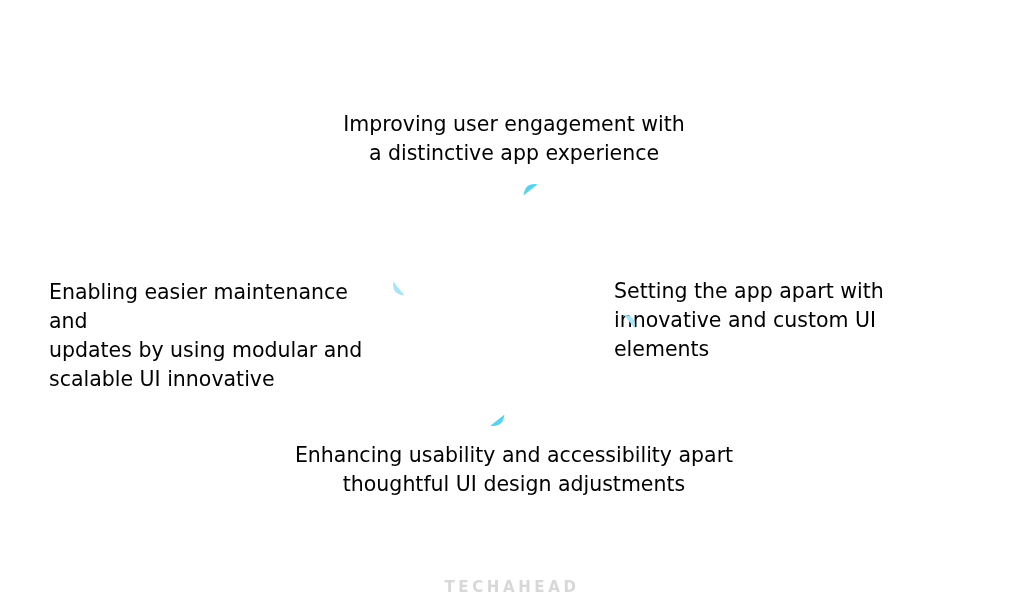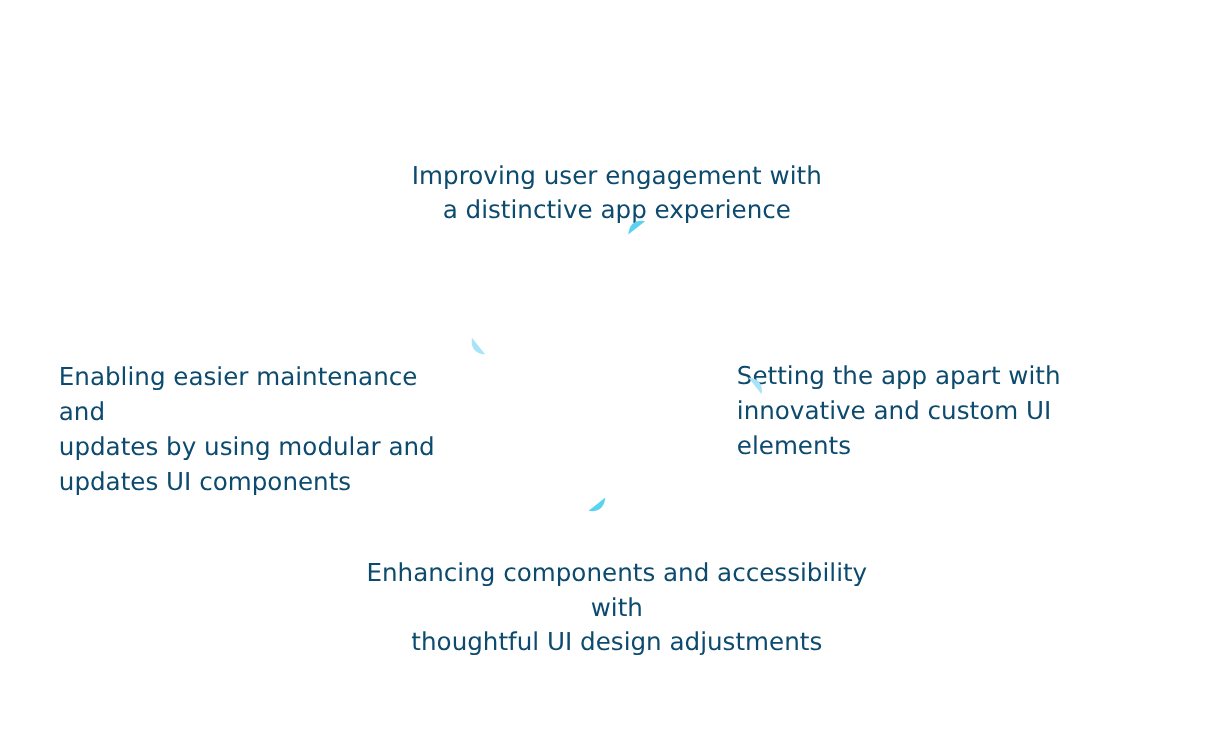--- a/index.html
+++ b/index.html
@@ -46,26 +46,25 @@
     fill: #ffffff;
     letter-spacing: 0.6px;
     dominant-baseline: middle;
     text-anchor: middle;
     opacity: 0.96;
   }
 
   
   .callout {
     position: absolute;
-    color: #0c4a6e;
+    color: #000000;
     font-size: 20.5px;
     line-height: 29px;
     font-weight: 400;
     white-space: pre-line;
-    margin-top: 22px;
   }
   .callout-top {
     left: 300px;
     top: 110px;
     width: 428px;
     text-align: center;
   }
   .callout-right {
     left: 614px;
     top: 277px;
@@ -104,40 +103,41 @@
 
 <div id="stage">
 
   <div class="callout callout-top">Improving user engagement with
 a distinctive app experience</div>
 
   <div class="callout callout-right">Setting the app apart with
 innovative and custom UI
 elements</div>
 
-  <div class="callout callout-bottom">Enhancing components and accessibility with
+  <div class="callout callout-bottom">Enhancing usability and accessibility apart
 thoughtful UI design adjustments</div>
 
   <div class="callout callout-left">Enabling easier maintenance and
 updates by using modular and
-updates UI components</div>
+scalable UI innovative</div>
 
   <div class="donut-wrap">
     <svg class="donut-svg" viewBox="0 0 246 246">
 
       <g>
         <path id="seg-1" class="donut-seg" d="M 132.59 13.42 Q 133.72 0.47 146.59 2.28 A 123.00 123.00 0.00 0.00 1.00 243.72 99.41 Q 245.53 112.28 232.58 113.41 L 193.73 116.81 Q 180.78 117.94 178.21 105.23 A 58.00 58.00 0.00 0.00 0.00 140.77 67.79 Q 128.06 65.22 129.19 52.27 Z" fill="#5ad3f0"></path>
         <path id="seg-2" class="donut-seg" d="M 232.58 132.59 Q 245.53 133.72 243.72 146.59 A 123.00 123.00 0.00 0.00 1.00 146.59 243.72 Q 133.72 245.53 132.59 232.58 L 129.19 193.73 Q 128.06 180.78 140.77 178.21 A 58.00 58.00 0.00 0.00 0.00 178.21 140.77 Q 180.78 128.06 193.73 129.19 Z" fill="#a7e4f7"></path>
         <path id="seg-3" class="donut-seg" d="M 113.41 232.58 Q 112.28 245.53 99.41 243.72 A 123.00 123.00 0.00 0.00 1.00 2.28 146.59 Q 0.47 133.72 13.42 132.59 L 52.27 129.19 Q 65.22 128.06 67.79 140.77 A 58.00 58.00 0.00 0.00 0.00 105.23 178.21 Q 117.94 180.78 116.81 193.73 Z" fill="#5ad3f0"></path>
         <path id="seg-4" class="donut-seg" d="M 13.42 113.41 Q 0.47 112.28 2.28 99.41 A 123.00 123.00 0.00 0.00 1.00 99.41 2.28 Q 112.28 0.47 113.41 13.42 L 116.81 52.27 Q 117.94 65.22 105.23 67.79 A 58.00 58.00 0.00 0.00 0.00 67.79 105.23 Q 65.22 117.94 52.27 116.81 Z" fill="#a7e4f7"></path>
       </g>
 
       <g>
         <text id="num-1" class="seg-num" x="186.99" y="59.01" fill="#ffffff">01</text>
         <text id="num-2" class="seg-num" x="186.99" y="186.99" fill="#ffffff">02</text>
         <text id="num-3" class="seg-num" x="59.01" y="186.99" fill="#ffffff">03</text>
         <text id="num-4" class="seg-num" x="59.01" y="59.01" fill="#ffffff">04</text>
       </g>
     </svg>
   </div>
 
+  <div class="watermark">TECHAHEAD</div>
 
 </div>
 
 </body></html>

